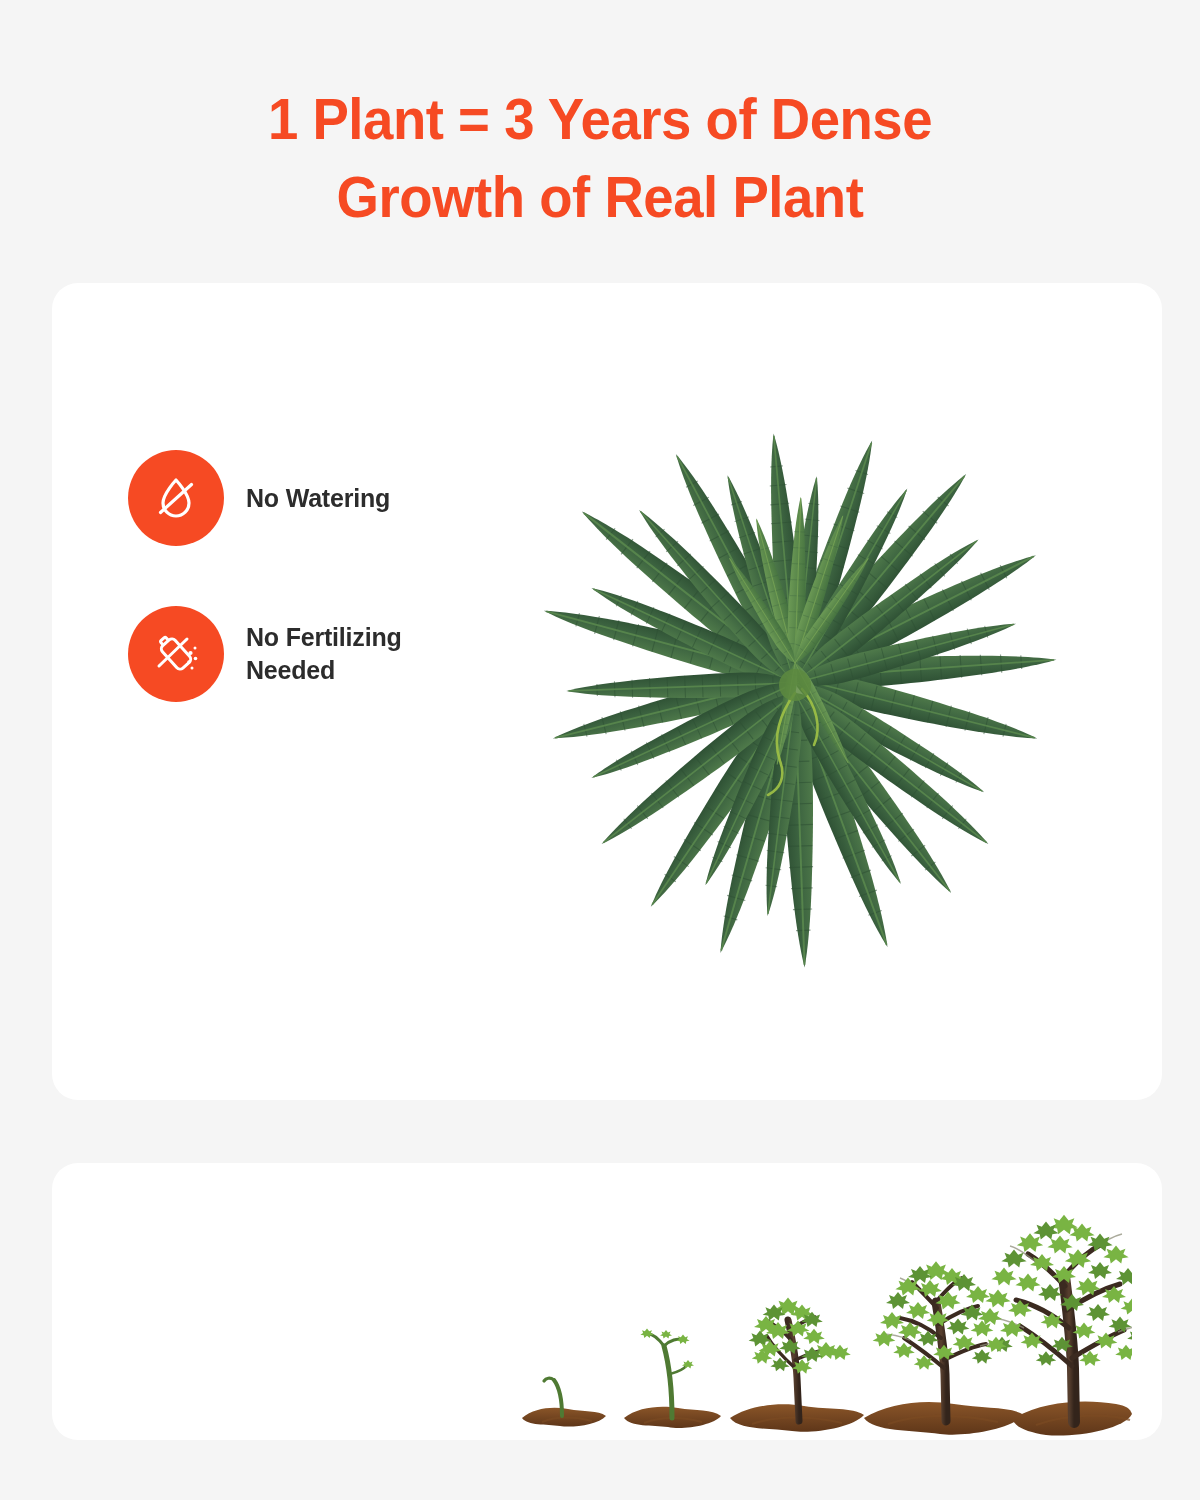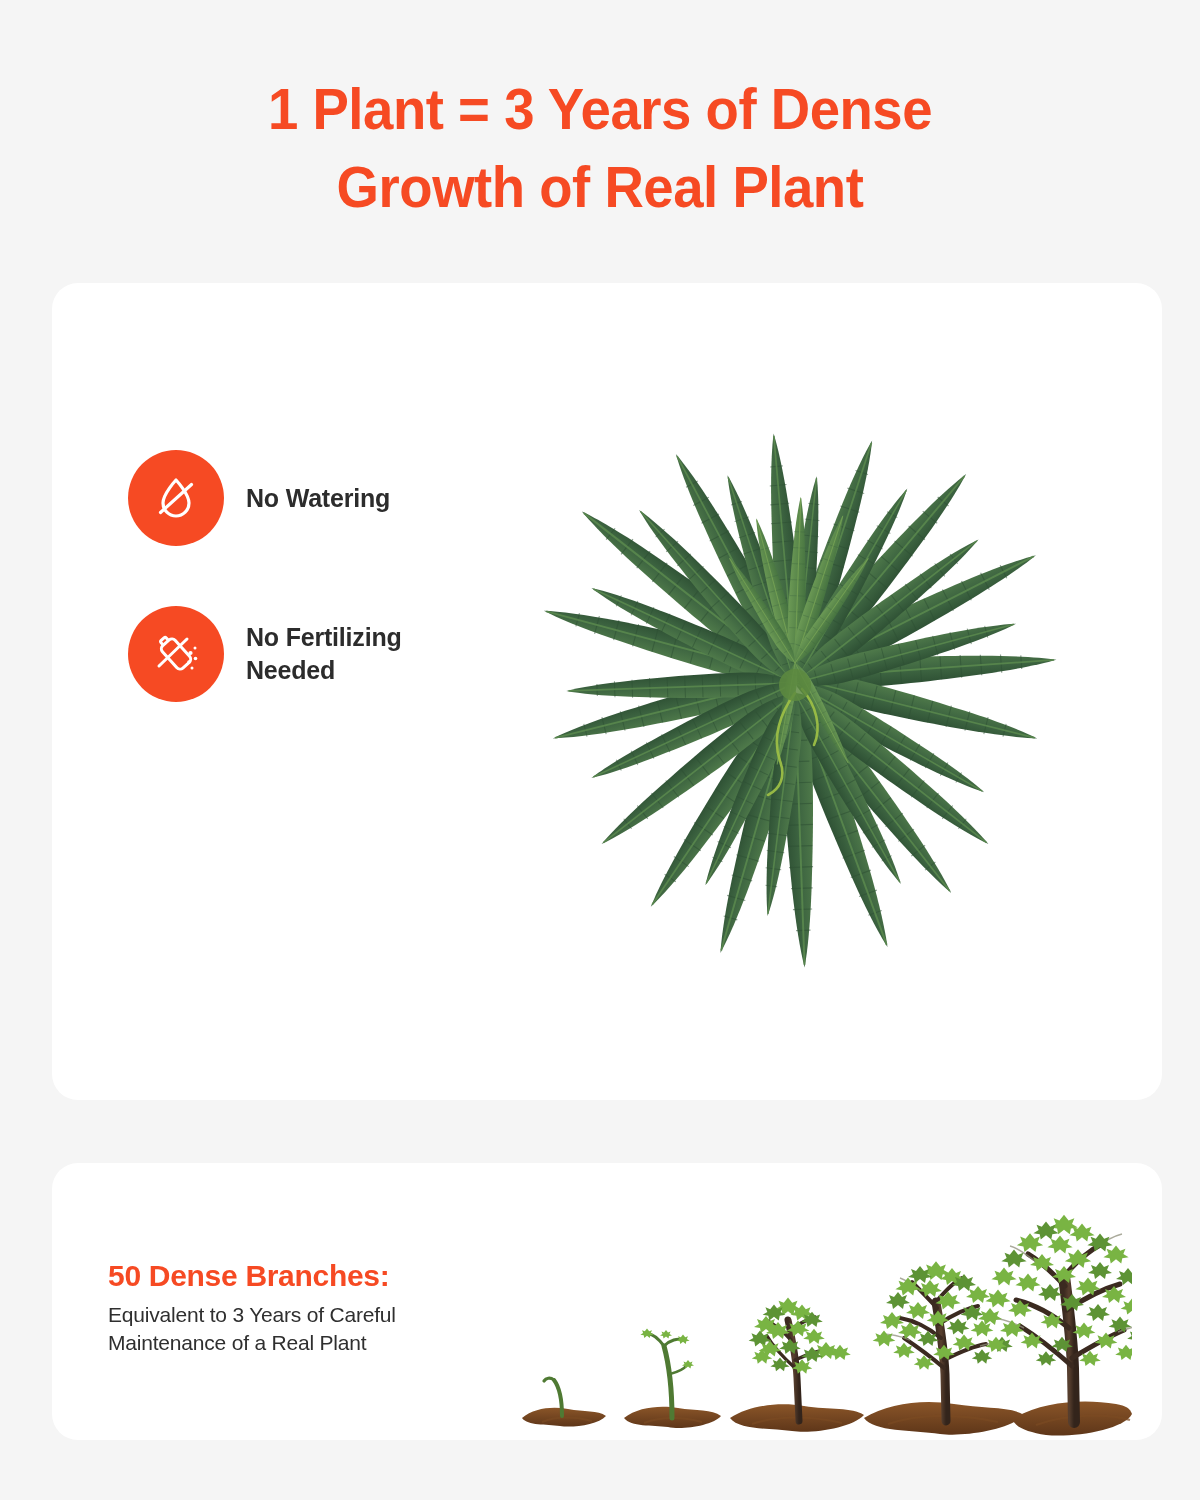--- a/index.html
+++ b/index.html
@@ -12,21 +12,21 @@
     background: #f5f5f5;
     font-family: "Liberation Sans", sans-serif;
     overflow: hidden;
     position: relative;
   }
 
   
   .title-block {
     position: absolute;
     left: 0;
-    top: 70px;
+    top: 80px;
     width: 1200px;
     text-align: center;
   }
   .title-line {
     display: block;
     color: #f64a23;
     font-family: "Liberation Sans Narrow", "Liberation Sans", sans-serif;
     font-weight: bold;
     font-size: 58px;
     line-height: 78px;
@@ -274,24 +274,20 @@
     <g fill="none" stroke="#9cbe46" stroke-width="2.6" stroke-linecap="round" opacity="0.95">
       <path d="M345 300 C 330 320, 322 345, 330 368 C 336 384, 330 396, 318 402"></path>
       <path d="M352 296 C 366 312, 372 334, 364 352"></path>
     </g>
     <circle cx="345" cy="292" r="16" fill="#5d8a3f" opacity="0.85"></circle>
   </svg>
 </div>
 
 <div class="card" id="bottom-card">
 
-  <div id="branches-text">
-    <div id="branches-heading">50 Dense Branches:</div>
-    <div id="branches-sub">Equivalent to 3 Years of Careful Maintenance of a Real Plant</div>
-  </div>
 
   <svg id="growth-stages" viewBox="0 0 620 262">
     <defs>
       <linearGradient id="soilGrad" x1="0" y1="0" x2="0" y2="1">
         <stop offset="0%" stop-color="#8a5528"></stop>
         <stop offset="100%" stop-color="#5e3619"></stop>
       </linearGradient>
       <linearGradient id="trunkGrad" x1="0" y1="0" x2="1" y2="0">
         <stop offset="0%" stop-color="#3b2a20"></stop>
         <stop offset="50%" stop-color="#59402f"></stop>

